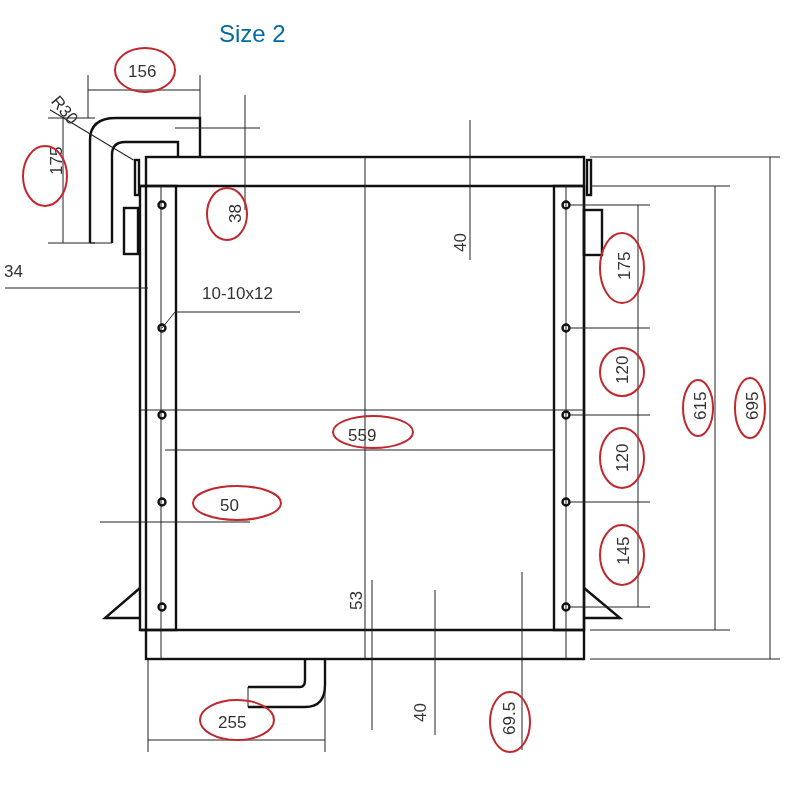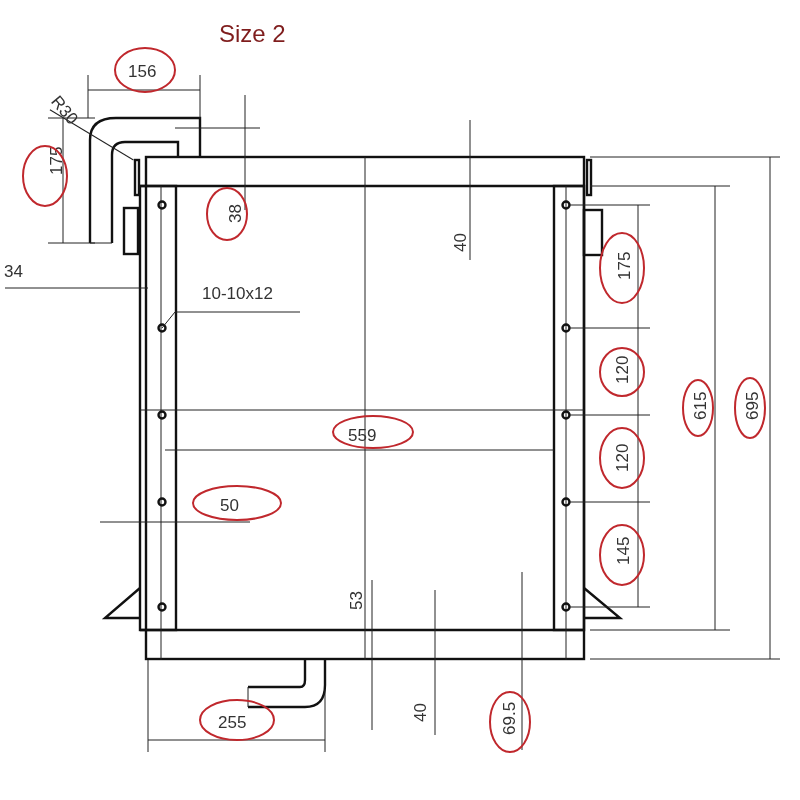--- a/index.html
+++ b/index.html
@@ -1,19 +1,19 @@
 <!DOCTYPE html>
 <html><head>
 <meta charset="utf-8">
 <style>
   html, body { margin:0; padding:0; background:#ffffff; }
   body { width:800px; height:800px; overflow:hidden; font-family:"Liberation Sans", sans-serif; }
   #stage { position:relative; width:800px; height:800px; }
   svg { position:absolute; left:0; top:0; }
-  .title { position:absolute; left:219px; top:20px; font-size:24px; color:#7f1d1d; font-family:"Liberation Sans", sans-serif; }
+  .title { position:absolute; left:219px; top:20px; font-size:24px; color:#0369a1; font-family:"Liberation Sans", sans-serif; }
   .dim { font-family:"Liberation Sans", sans-serif; font-size:17px; fill:#333; }
   .ln { stroke:#222; stroke-width:1; fill:none; }
   .thk { stroke:#111; stroke-width:2.4; fill:none; }
   .ell { stroke:#c0282d; stroke-width:2; fill:none; }
 </style>
 </head>
 <body>
 
 <div id="stage">
   <div class="title">Size 2</div>

